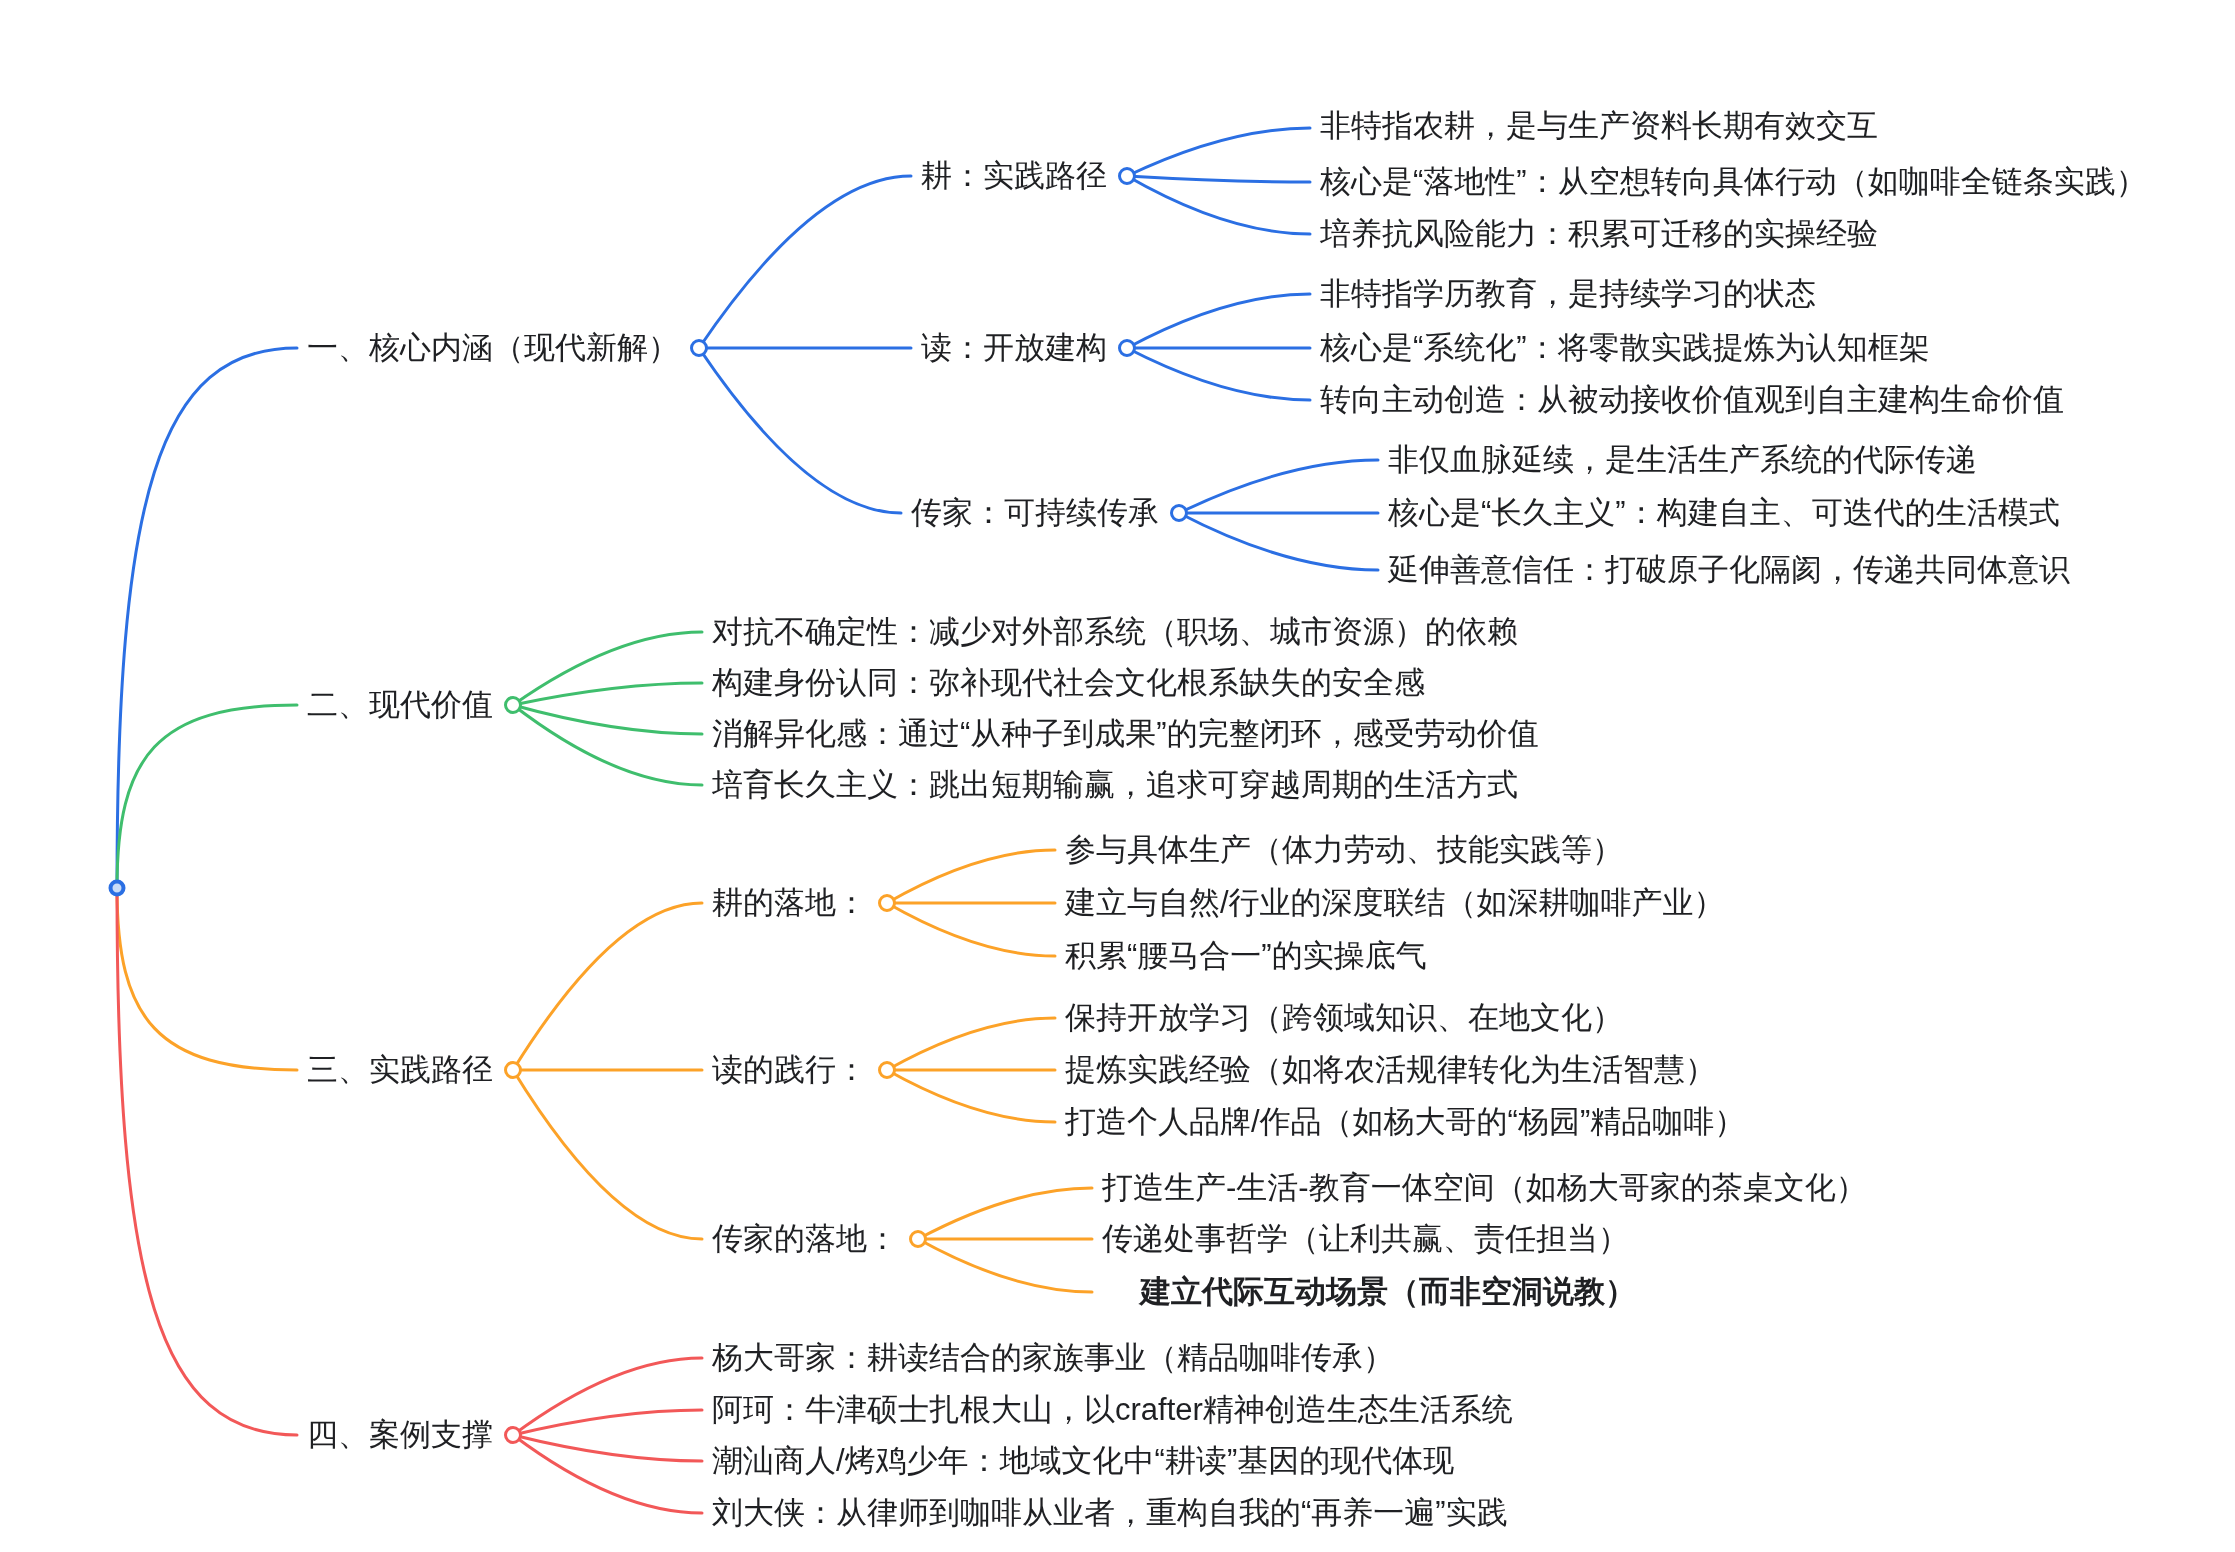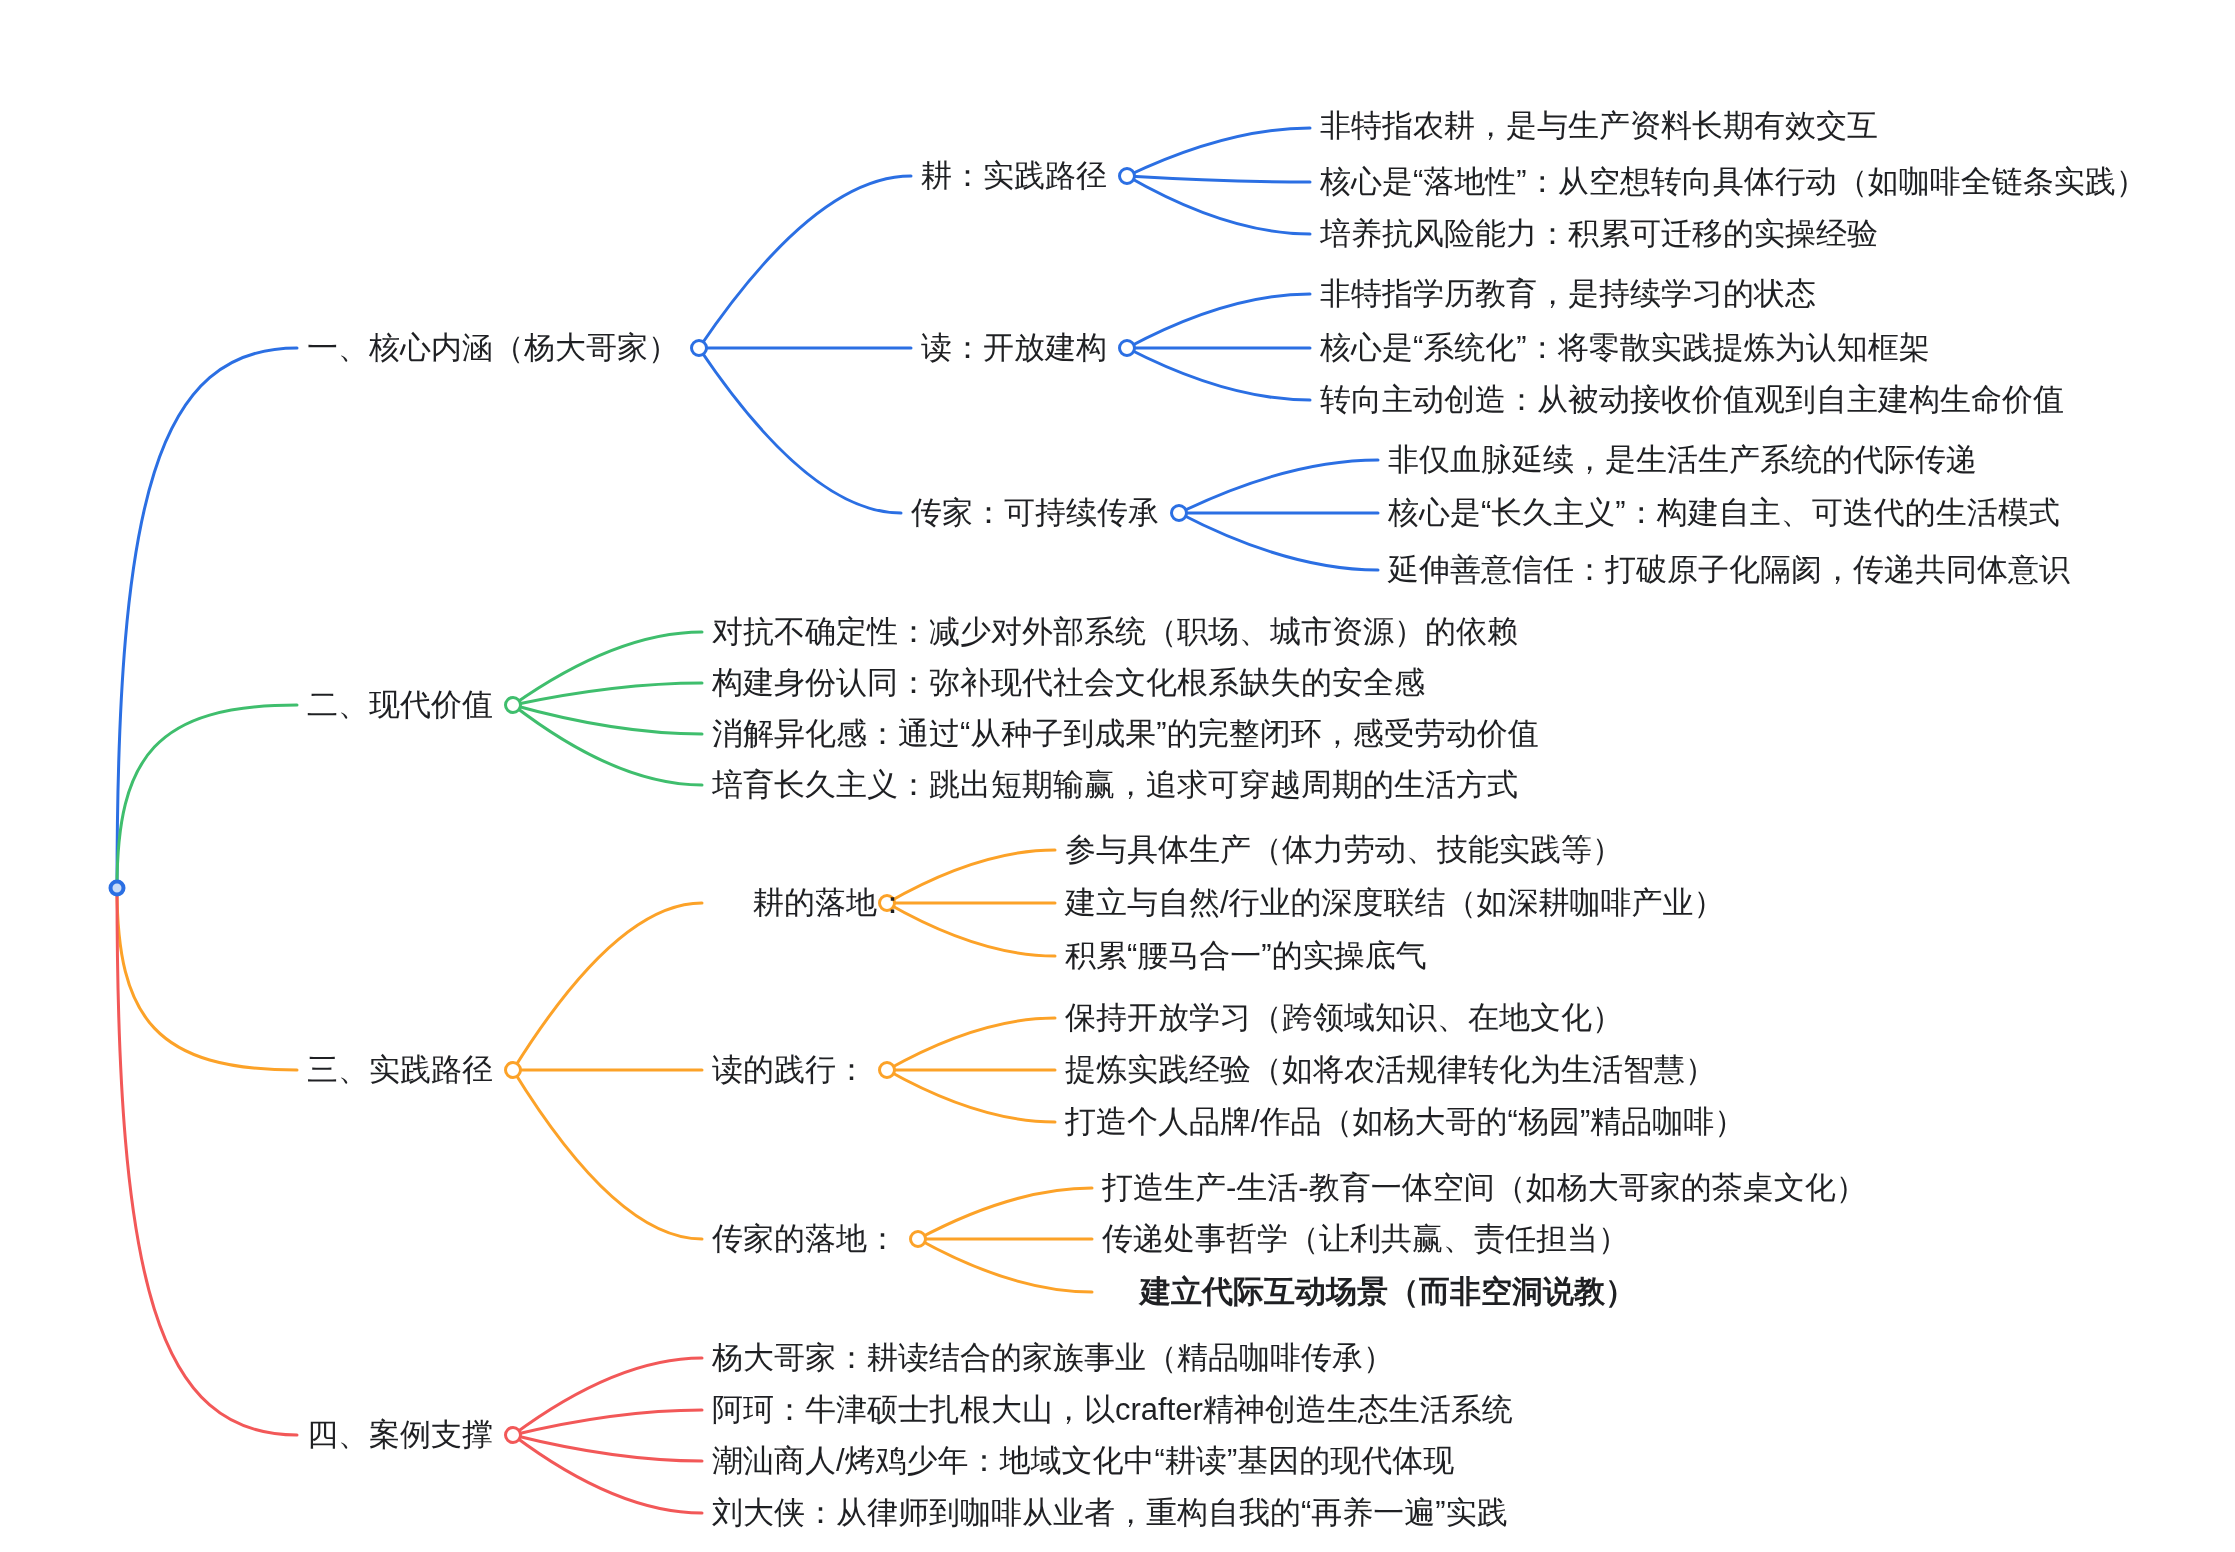--- a/index.html
+++ b/index.html
@@ -91,21 +91,21 @@
         <circle cx="513" cy="1070" r="7.5" fill="#FFFFFF" stroke="#FCA228" stroke-width="3"></circle>
         <circle cx="887" cy="903" r="7.5" fill="#FFFFFF" stroke="#FCA228" stroke-width="3"></circle>
         <circle cx="887" cy="1070" r="7.5" fill="#FFFFFF" stroke="#FCA228" stroke-width="3"></circle>
         <circle cx="918" cy="1239" r="7.5" fill="#FFFFFF" stroke="#FCA228" stroke-width="3"></circle>
         <circle cx="513" cy="1435" r="7.5" fill="#FFFFFF" stroke="#F25858" stroke-width="3"></circle>
       </g>
     </svg>
 
   <div class="root-dot" id="n-root" style="left: 117px; top: 888px; border-color: rgb(43, 111, 227); background: rgb(201, 220, 248);"></div>
 
-  <div class="node" id="n-b1" style="left:307px; top:348px;">一、核心内涵（杨大哥家）</div>
+  <div class="node" id="n-b1" style="left:307px; top:348px;">一、核心内涵（现代新解）</div>
 
   <div class="node" id="n-b1c1" style="left:921px; top:176px;">耕：实践路径</div>
   <div class="node" style="left:1320px; top:128px;font-family:Liberation Mono, monospace;">非特指农耕，是与生产资料长期有效交互</div>
   <div class="node" style="left:1320px; top:182px;">核心是“落地性”：从空想转向具体行动（如咖啡全链条实践）</div>
   <div class="node" style="left:1320px; top:234px;text-align:center;">培养抗风险能力：积累可迁移的实操经验</div>
 
   <div class="node" id="n-b1c2" style="left:921px; top:348px;">读：开放建构</div>
   <div class="node" style="left:1320px; top:294px;">非特指学历教育，是持续学习的状态</div>
   <div class="node" style="left:1320px; top:348px;">核心是“系统化”：将零散实践提炼为认知框架</div>
   <div class="node" style="left:1320px; top:400px;">转向主动创造：从被动接收价值观到自主建构生命价值</div>
@@ -116,21 +116,21 @@
   <div class="node" style="left:1388px; top:570px;">延伸善意信任：打破原子化隔阂，传递共同体意识</div>
 
   <div class="node" id="n-b2" style="left:307px; top:705px;">二、现代价值</div>
   <div class="node" style="left:712px; top:632px;">对抗不确定性：减少对外部系统（职场、城市资源）的依赖</div>
   <div class="node" style="left:712px; top:683px;">构建身份认同：弥补现代社会文化根系缺失的安全感</div>
   <div class="node" style="left:712px; top:734px;">消解异化感：通过“从种子到成果”的完整闭环，感受劳动价值</div>
   <div class="node" style="left:712px; top:785px;">培育长久主义：跳出短期输赢，追求可穿越周期的生活方式</div>
 
   <div class="node" id="n-b3" style="left:307px; top:1070px;">三、实践路径</div>
 
-  <div class="node" id="n-b3c1" style="left:753px; top:903px;text-align:right;">耕的落地：</div>
+  <div class="node" id="n-b3c1" style="left:712px; top:903px;text-align:right;">耕的落地：</div>
   <div class="node" style="left:1065px; top:850px;">参与具体生产（体力劳动、技能实践等）</div>
   <div class="node" style="left:1065px; top:903px;">建立与自然/行业的深度联结（如深耕咖啡产业）</div>
   <div class="node" style="left:1065px; top:956px;">积累“腰马合一”的实操底气</div>
 
   <div class="node" id="n-b3c2" style="left:712px; top:1070px;">读的践行：</div>
   <div class="node" style="left:1065px; top:1018px;">保持开放学习（跨领域知识、在地文化）</div>
   <div class="node" style="left:1065px; top:1070px;">提炼实践经验（如将农活规律转化为生活智慧）</div>
   <div class="node" style="left:1065px; top:1122px;">打造个人品牌/作品（如杨大哥的“杨园”精品咖啡）</div>
 
   <div class="node" id="n-b3c3" style="left:712px; top:1239px;">传家的落地：</div>

